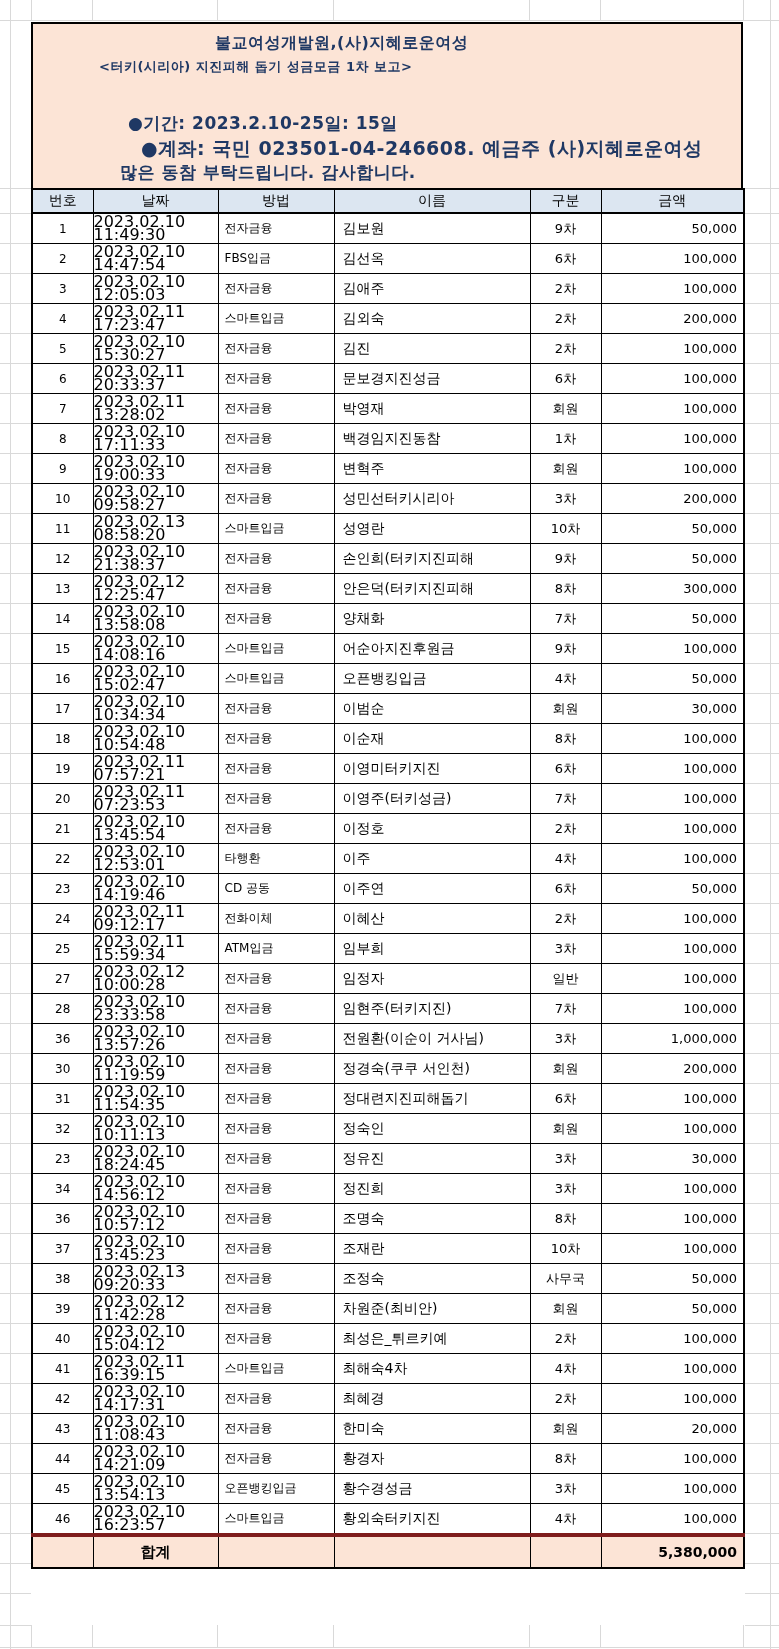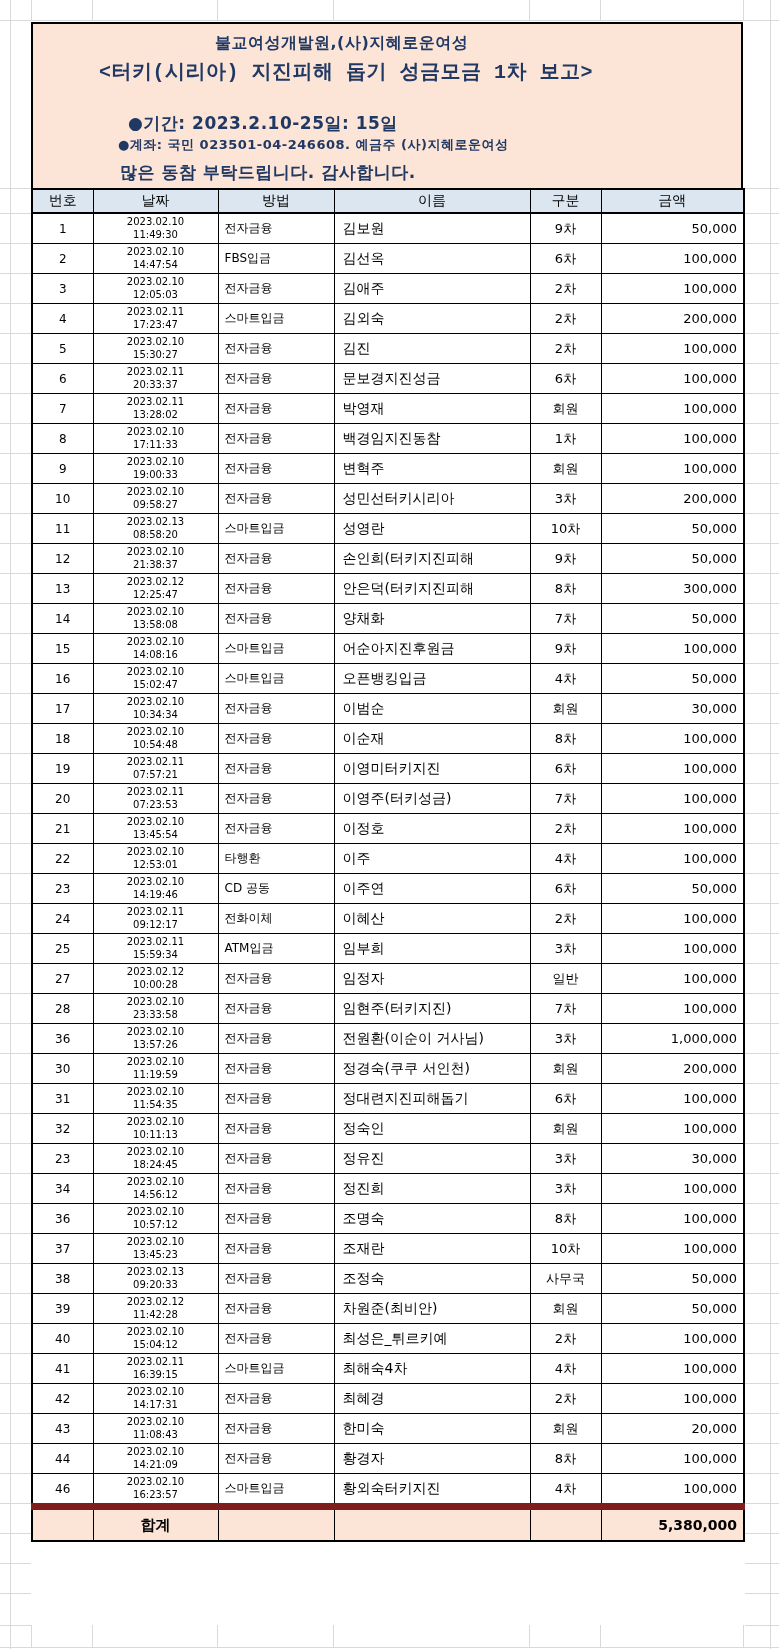--- a/index.html
+++ b/index.html
@@ -13,46 +13,46 @@
 
   
   .notice-box {
     position:absolute; left:31px; top:22px; width:712px; height:166px;
     box-sizing:border-box; background:#fce4d6;
     border:2px solid #000; border-bottom:none;
     color:#1f3864; font-weight:bold;
   }
   .notice-box .line { position:absolute; white-space:nowrap; letter-spacing:0.5px; }
   .t1 { left:182px; top:9px;  font-size:16px; }
-  .t2 { left:66px;  top:34px; font-size:20px;font-family:Liberation Mono, monospace; }
+  .t2 { left:66px;  top:34px; font-size:13px; }
   .b1 { left:95px;  top:88px;  font-size:17px; }
-  .b2 { left:85px;  top:112px; font-size:13px; }
+  .b2 { left:108px;  top:112px; font-size:19px; }
   .b3 { left:87px;  top:137px; font-size:17px; }
 
   
   table.donations {
     position:absolute; left:31px; top:188px; width:712px;
     border-collapse:collapse; table-layout:fixed;
     border:2px solid #000;
   }
   .donations th {
     background:#dce6f1; border:1px solid #000; border-bottom:2px solid #000;
     height:22px; font-size:14px; font-weight:normal; padding:0; text-align:center;
   }
   .donations td { border:1px solid #000; height:29px; padding:0; vertical-align:middle; }
   .c-no     { text-align:center; font-size:12px; }
-  .c-date   { text-align:center; font-size:10px; }
+  .c-date   { font-size:16px; }
   .date-line{ line-height:12.5px; }
   .c-method { text-align:left;  font-size:12px; padding-left:6px !important; }
   .c-name   { text-align:left;  font-size:14px; padding-left:8px !important; }
   .c-cat    { text-align:center; font-size:13px; }
   .c-amt    { text-align:right; font-size:13px; padding-right:6px !important; }
 
   .donations tfoot td {
-    background:#fce4d6; height:30px; border-top:7px solid #7f1d1d;
+    background:#fce4d6; height:30px; border-top:4px solid #7f1d1d;
   }
   .c-total    { text-align:center; font-size:15px; font-weight:bold; }
   .total-amt  { font-size:14px; font-weight:bold; }
 </style>
 </head>
 <body>
 
 <div class="sheet">
 
   <div id="grid-layer">
@@ -660,20 +660,31 @@
           <td class="c-date">
             <div class="date-line">2023.02.10</div>
             <div class="date-line">14:21:09</div>
           </td>
           <td class="c-method">전자금융</td>
           <td class="c-name">황경자</td>
           <td class="c-cat">8차</td>
           <td class="c-amt">100,000</td>
         </tr>
         <tr>
+          <td class="c-no">45</td>
+          <td class="c-date">
+            <div class="date-line">2023.02.10</div>
+            <div class="date-line">13:54:13</div>
+          </td>
+          <td class="c-method">오픈뱅킹입금</td>
+          <td class="c-name">황수경성금</td>
+          <td class="c-cat">3차</td>
+          <td class="c-amt">100,000</td>
+        </tr>
+        <tr>
           <td class="c-no">46</td>
           <td class="c-date">
             <div class="date-line">2023.02.10</div>
             <div class="date-line">16:23:57</div>
           </td>
           <td class="c-method">스마트입금</td>
           <td class="c-name">황외숙터키지진</td>
           <td class="c-cat">4차</td>
           <td class="c-amt">100,000</td>
         </tr>

